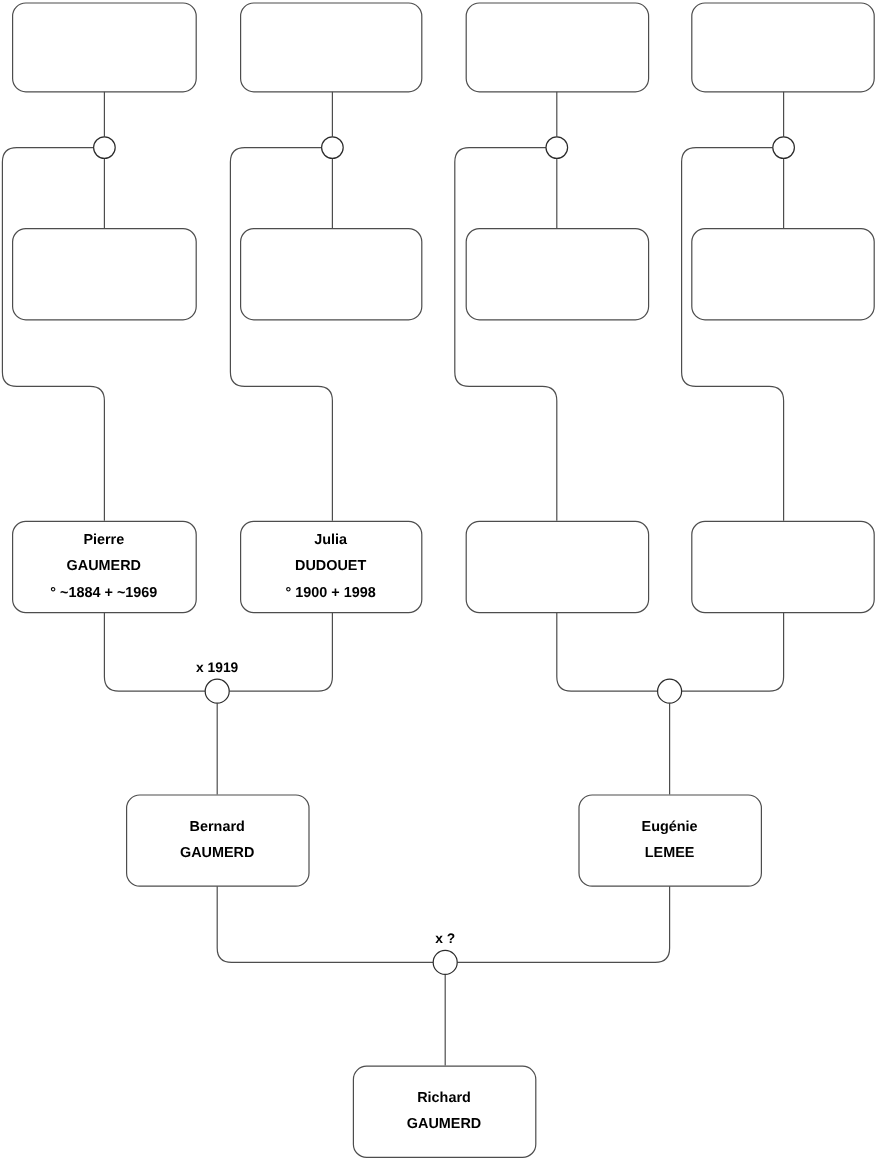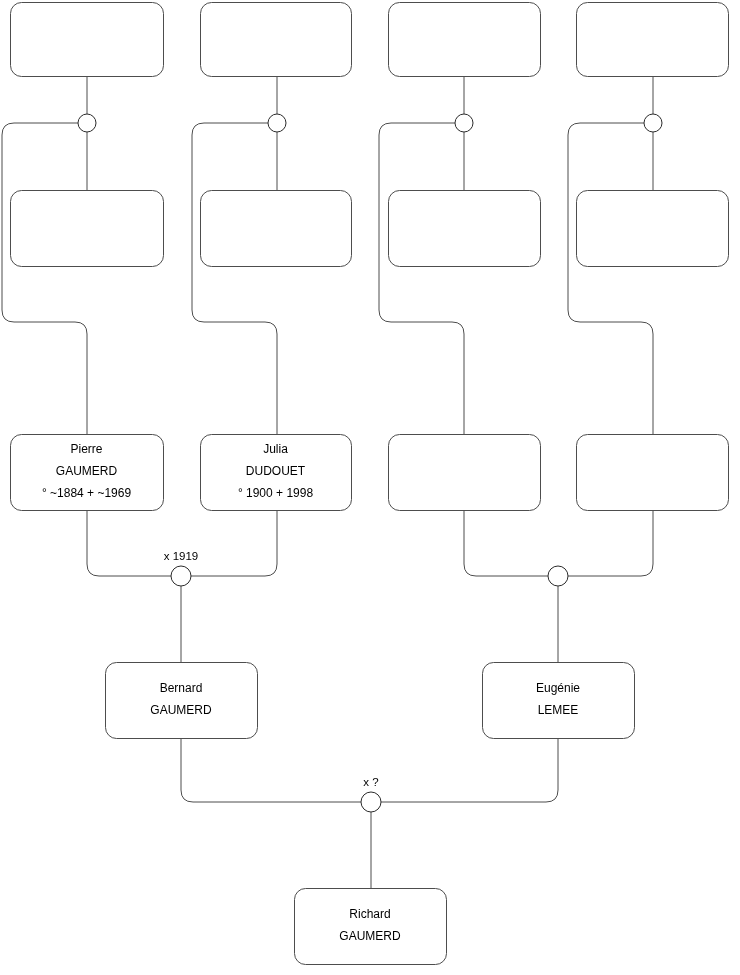--- a/index.html
+++ b/index.html
@@ -10,20 +10,21 @@
   body {
     width: 740px;
     height: 975px;
     font-family: "Liberation Sans", sans-serif;
     overflow: hidden;
   }
   #tree-root {
     position: relative;
     width: 740px;
     height: 911px;
+    font-weight: bold;
   }
   svg#tree-svg {
     position: absolute;
     left: 0;
     top: 0;
     width: 740px;
     height: 975px;
     display: block;
   }
   .person-box {

